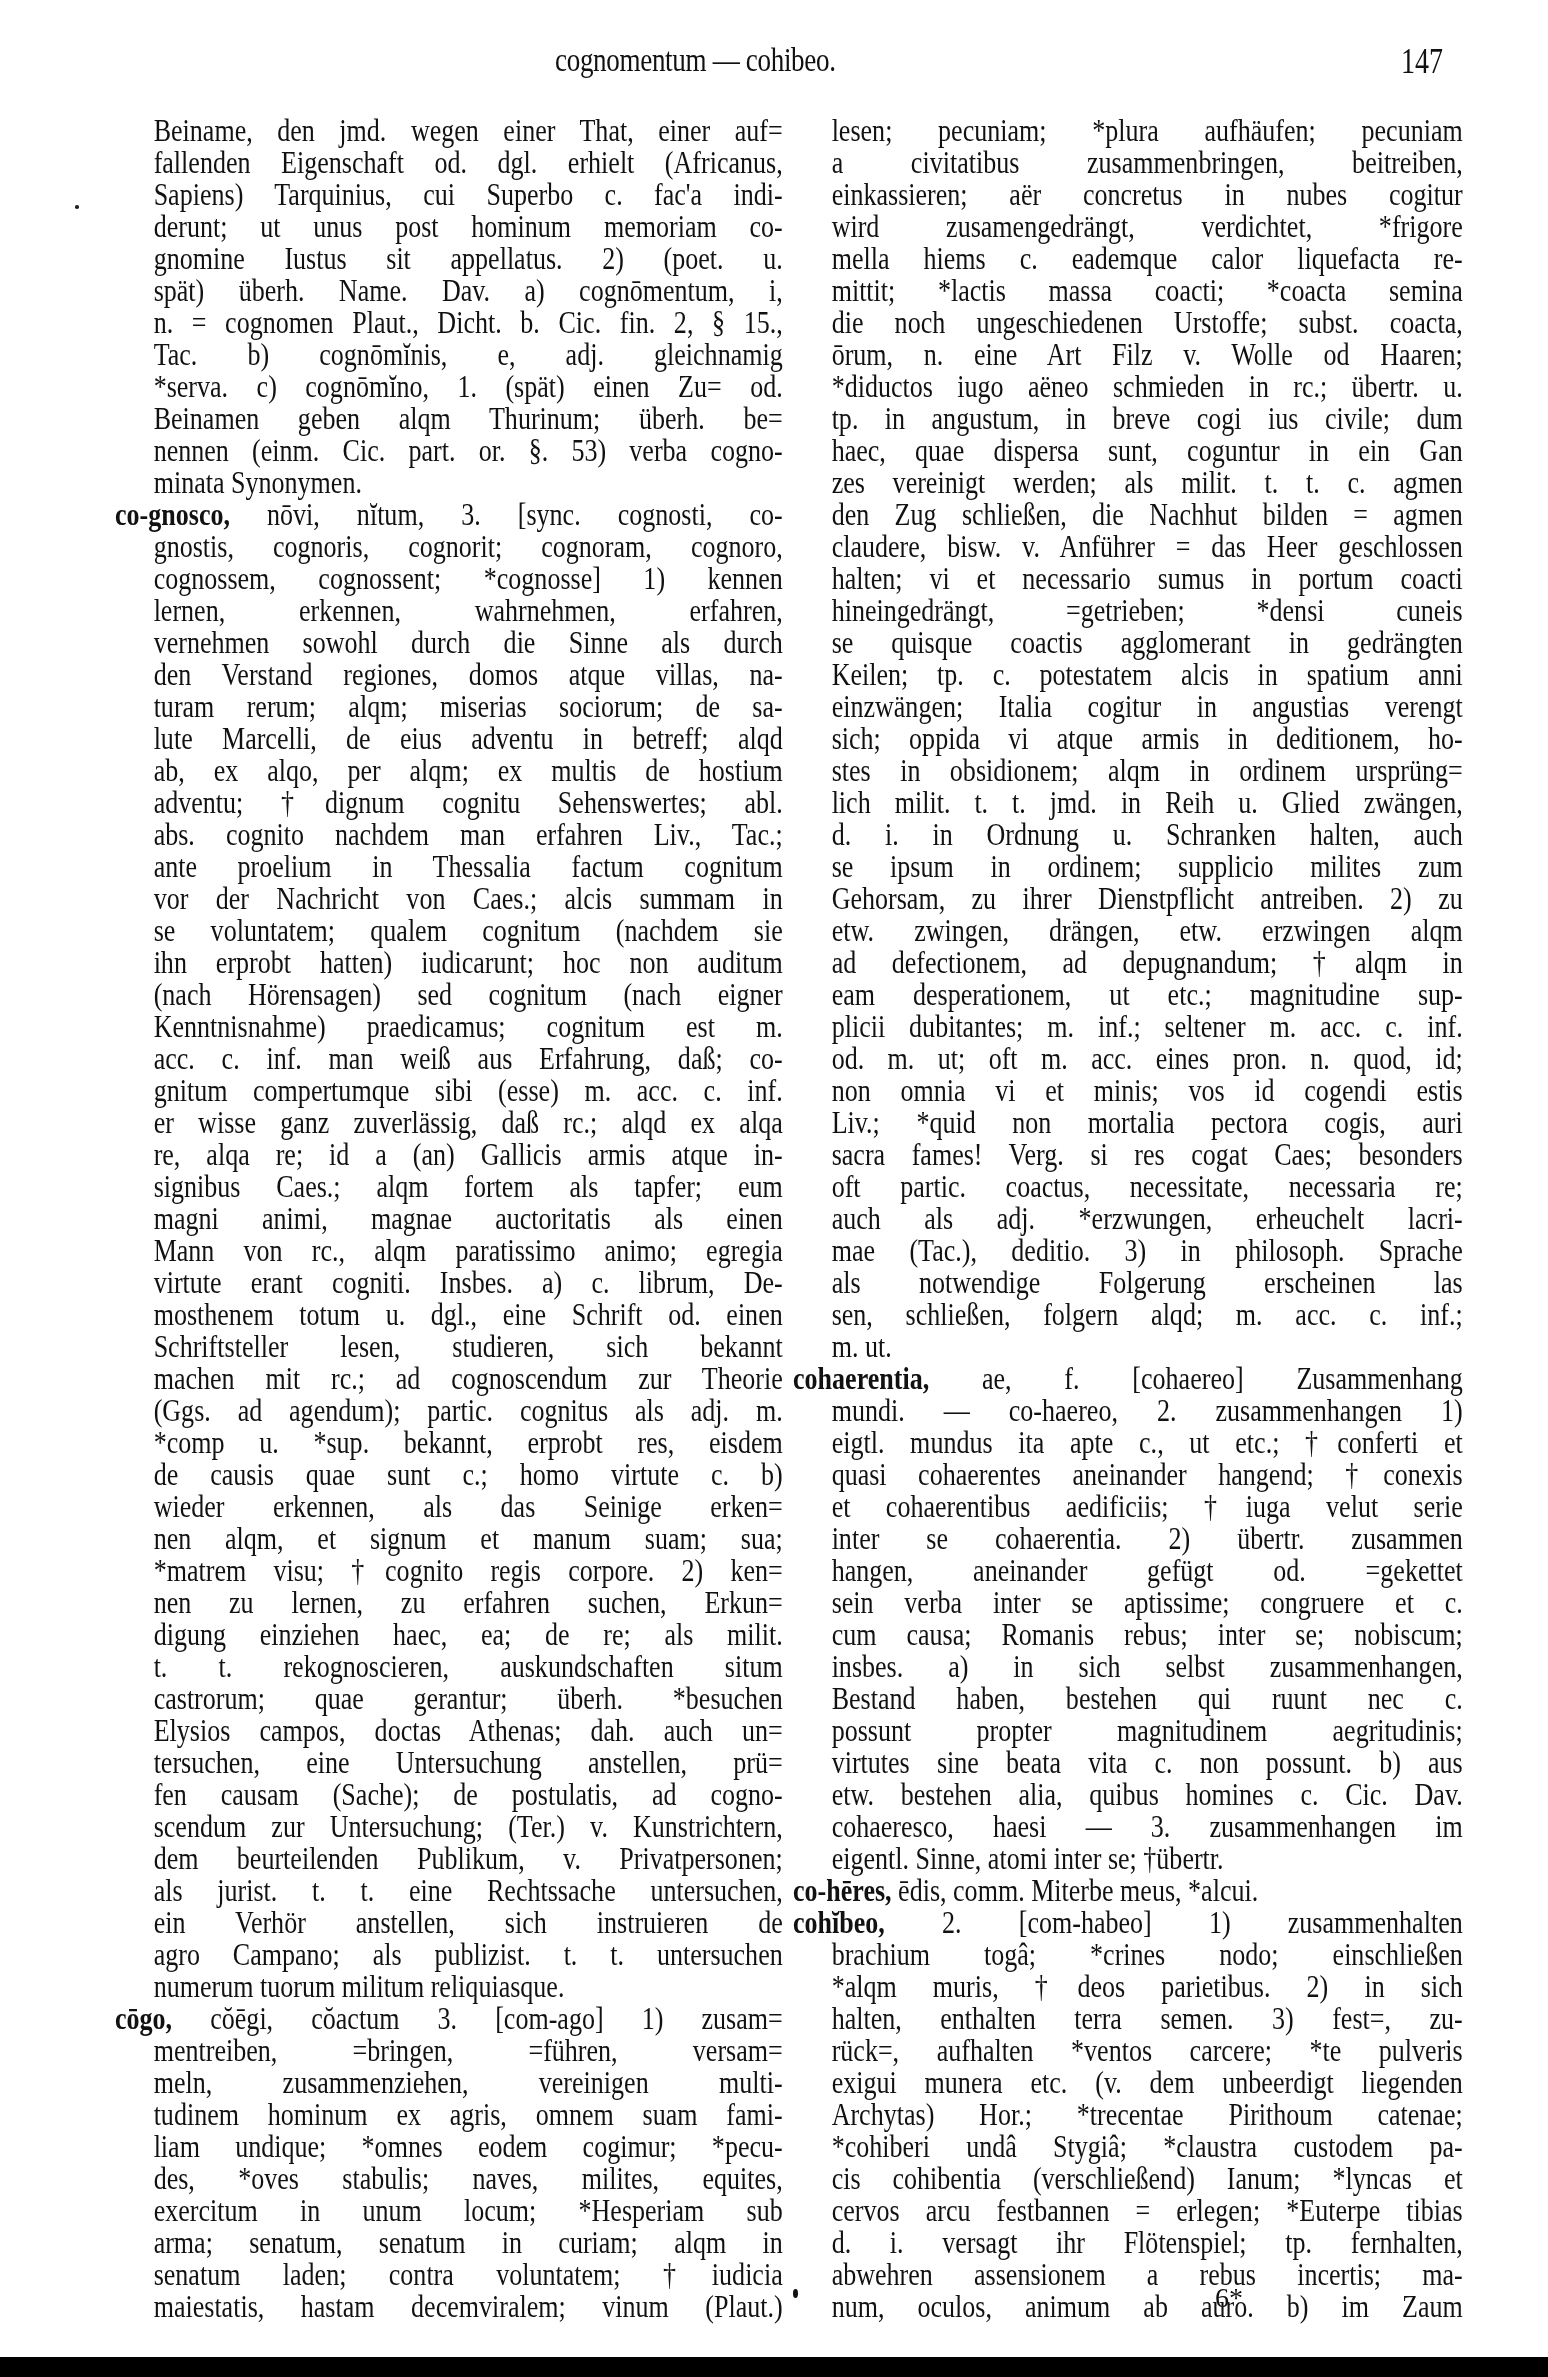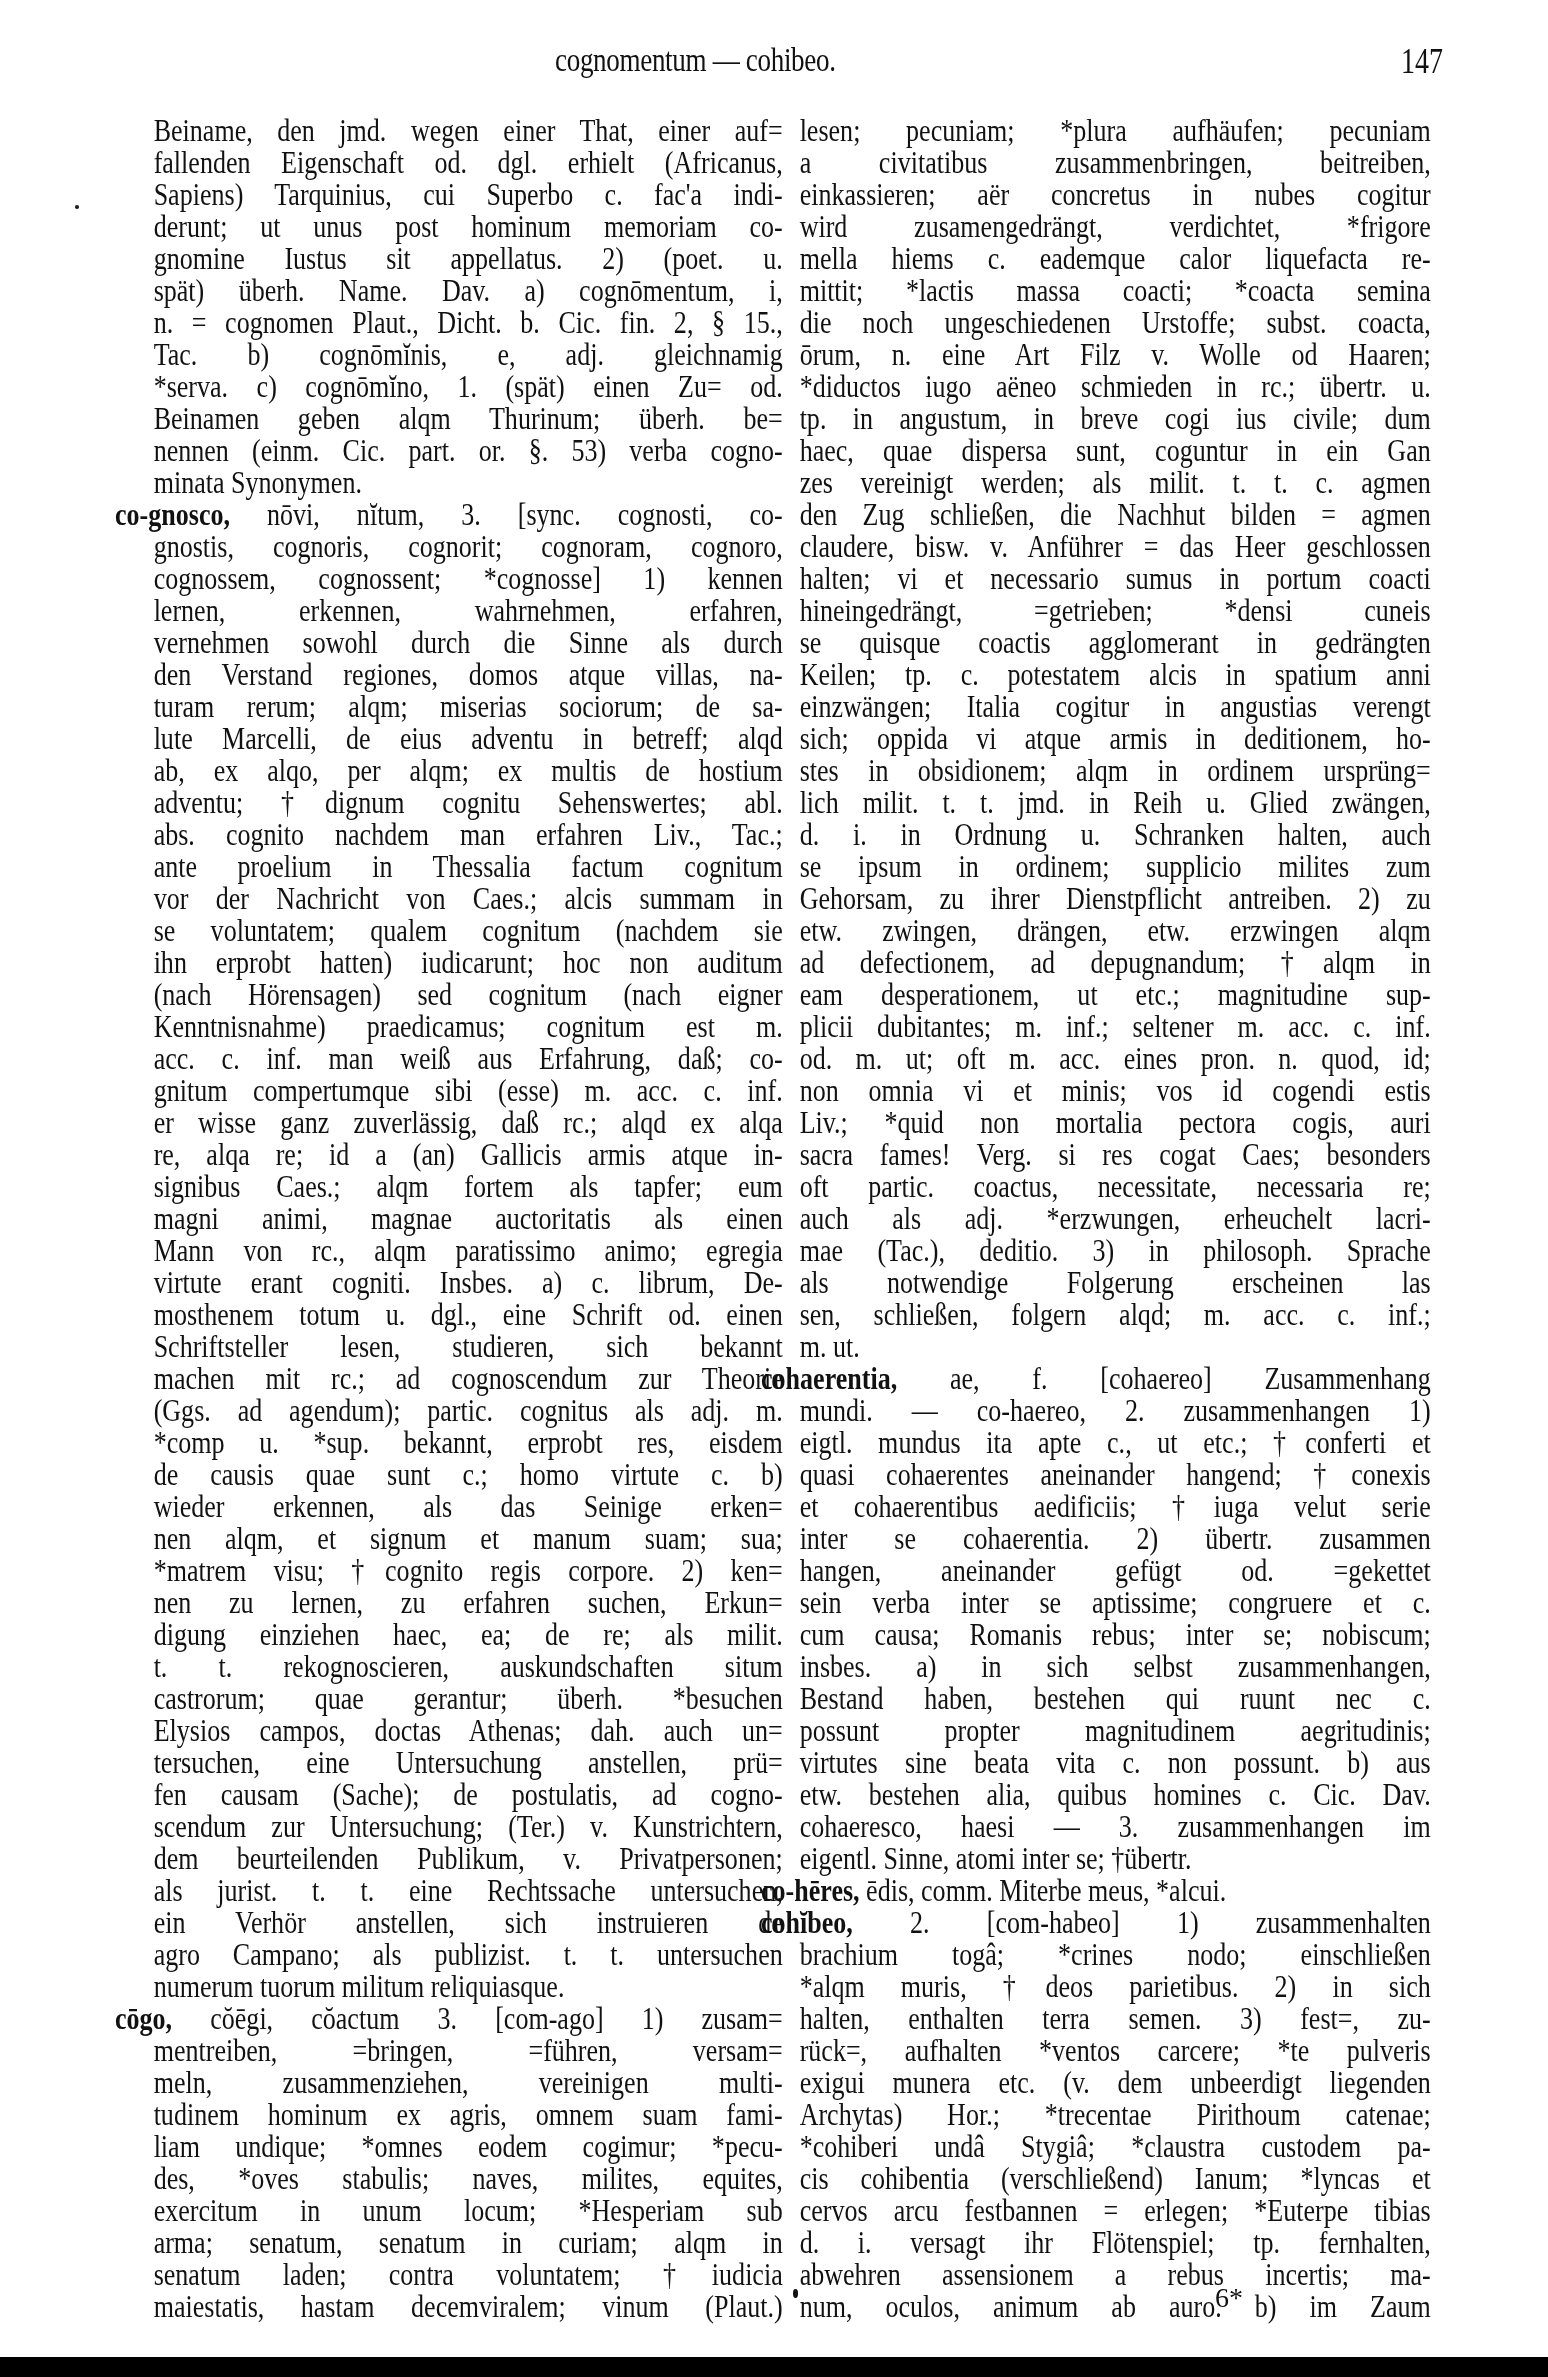--- a/index.html
+++ b/index.html
@@ -19,21 +19,21 @@
     position: absolute; left: 1401px; top: 15.6px; font-size: 35px;
     transform: scaleX(0.8); transform-origin: left center;
   }
   .column {
     position: absolute; top: 115px;
     font-size: 31px; line-height: 32px;
     text-align: justify;
     margin-left: 13px;
   }
   .col-left { left: 102px; width: 668px; }
-  .col-right { left: 748px; width: 670px; }
+  .col-right { left: 780px; width: 670px; }
   .col-inner { transform: scaleX(0.84); transform-origin: left top; width: 119%; }
   .line { display: block; white-space: nowrap; text-align-last: justify; text-align: justify; height: 32px; }
   .line.last { text-align-last: left; }
   .line.indent { padding-left: 46px; }
   .line.hang { padding-left: 0; }
   .hw { font-weight: bold; }
   .margin-dot { position: absolute; left: 75px; top: 205px; width: 3.5px; height: 3.5px; background: #222; border-radius: 50%; }
   .footer-sig { position: absolute; left: 1215px; top: 2282px; font-size: 28px; }
   .footer-dot { position: absolute; left: 793px; top: 2289px; width: 5.2px; height: 8.7px; background: #111; border-radius: 50%; }
   .bottom-bar { position: absolute; left: 0; top: 2357px; width: 1549px; height: 21px; background: #000; }

